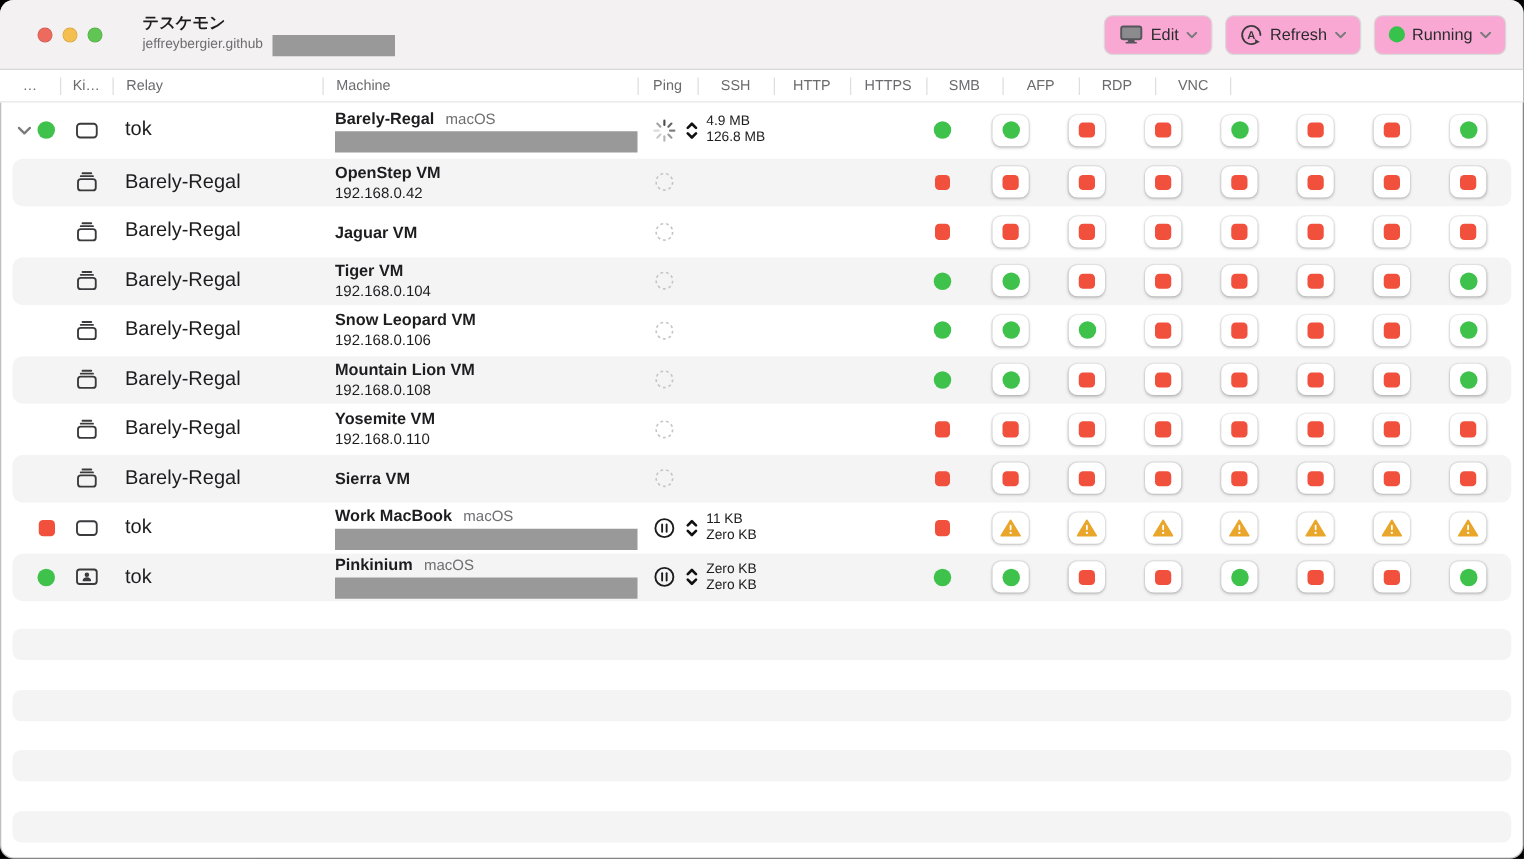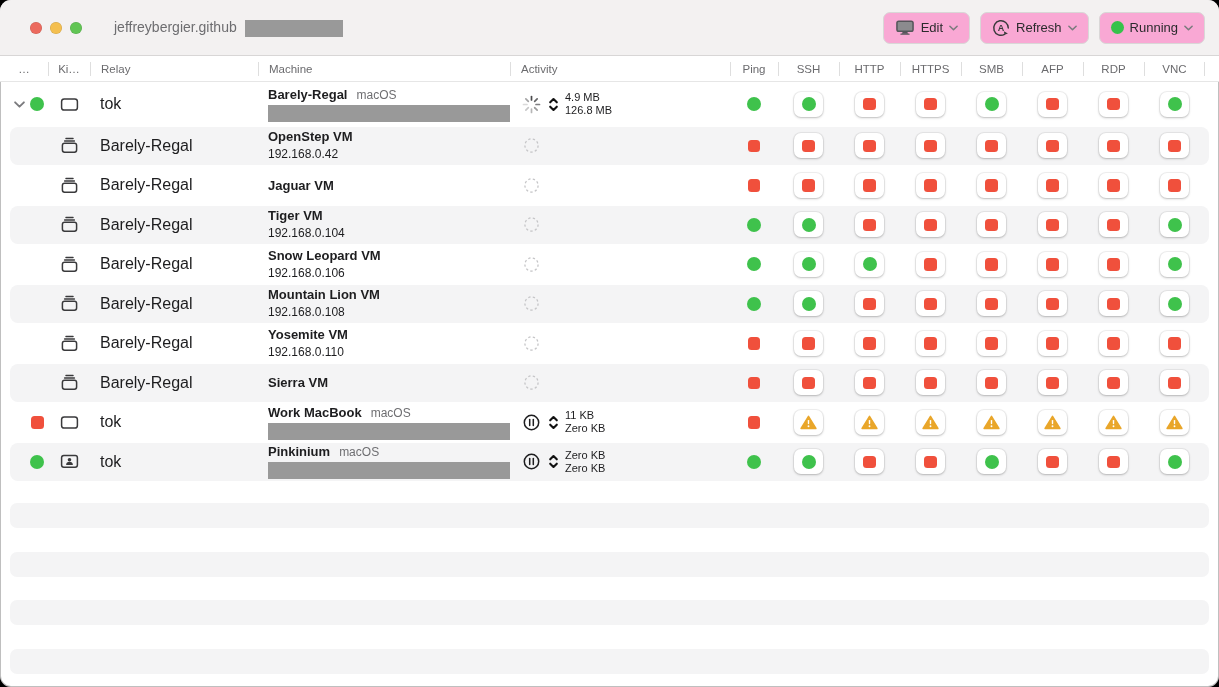--- a/index.html
+++ b/index.html
@@ -8,21 +8,21 @@
     box-shadow:inset 0 0 0 1px rgba(0,0,0,0.25);}
   
   .titlebar{height:56px;background:#f3f1f1;border-bottom:1px solid #d8d6d6;display:flex;align-items:center;
     box-sizing:border-box;padding:0 14px 0 30px;}
   .traffic{display:flex;gap:8px;margin-right:32px;}
   .tl{width:12px;height:12px;border-radius:50%;box-shadow:inset 0 0 0 0.5px rgba(0,0,0,0.15);cursor:default;}
   .tl.close{background:#ec6a5e}.tl.min{background:#f4bf4f}.tl.zoom{background:#61c554}
   .titleblock{display:flex;flex-direction:column;justify-content:center;line-height:1.25;}
   .apptitle{font-size:13px;font-weight:700;color:#1d1d1f;}
   .subrow{display:flex;align-items:center;gap:8px;margin-top:1px;}
-  .subtitle{font-size:14px;color:#6d6d70;}
+  .subtitle{font-size:11px;color:#6d6d70;}
   .redactblock{width:98px;height:17px;background:#999;display:inline-block;}
   .tb-buttons{margin-left:auto;display:flex;gap:10px;}
   .tb-btn{display:flex;align-items:center;gap:6px;height:30px;padding:0 11px;background:#f9a8d4;
     border:1px solid #d9d7d7;border-radius:7px;font-size:13px;color:#2b2b2d;cursor:default;}
   .tb-btn svg{display:block}
   .chev{width:9px;height:6px}
   .rundot{width:13px;height:13px;border-radius:50%;background:#36c24b;}
   
   .thead{height:26px;display:flex;align-items:center;border-bottom:1px solid #e6e6e6;box-sizing:border-box;background:#fff;}
   .hcell{position:relative;height:100%;display:flex;align-items:center;font-size:11.5px;color:#6b6b6e;box-sizing:border-box;}
@@ -136,20 +136,21 @@
 
 <div class="window">
 
   <div class="titlebar">
     <div class="traffic">
       <span class="tl close"></span>
       <span class="tl min"></span>
       <span class="tl zoom"></span>
     </div>
     <div class="titleblock">
+      <span class="apptitle">テスケモン</span>
       <span class="subrow">
         <span class="subtitle">jeffreybergier.github</span>
         <span class="redactblock"></span>
       </span>
     </div>
     <div class="tb-buttons">
       <div class="tb-btn">
         <svg width="20" height="17">
             <use href="#edit-display-icon"></use>
           </svg>
@@ -182,23 +183,20 @@
         <span>…</span>
       </div>
       <div class="hcell col-kind c">
         <span>Ki…</span>
       </div>
       <div class="hcell col-relay l">
         <span>Relay</span>
       </div>
       <div class="hcell col-machine l">
         <span>Machine</span>
-      </div>
-      <div class="hcell col-activity l">
-        <span>Activity</span>
       </div>
       <div class="hcell col-ping c">
         <span>Ping</span>
       </div>
       <div class="hcell col-svc c">
         <span>SSH</span>
       </div>
       <div class="hcell col-svc c">
         <span>HTTP</span>
       </div>

